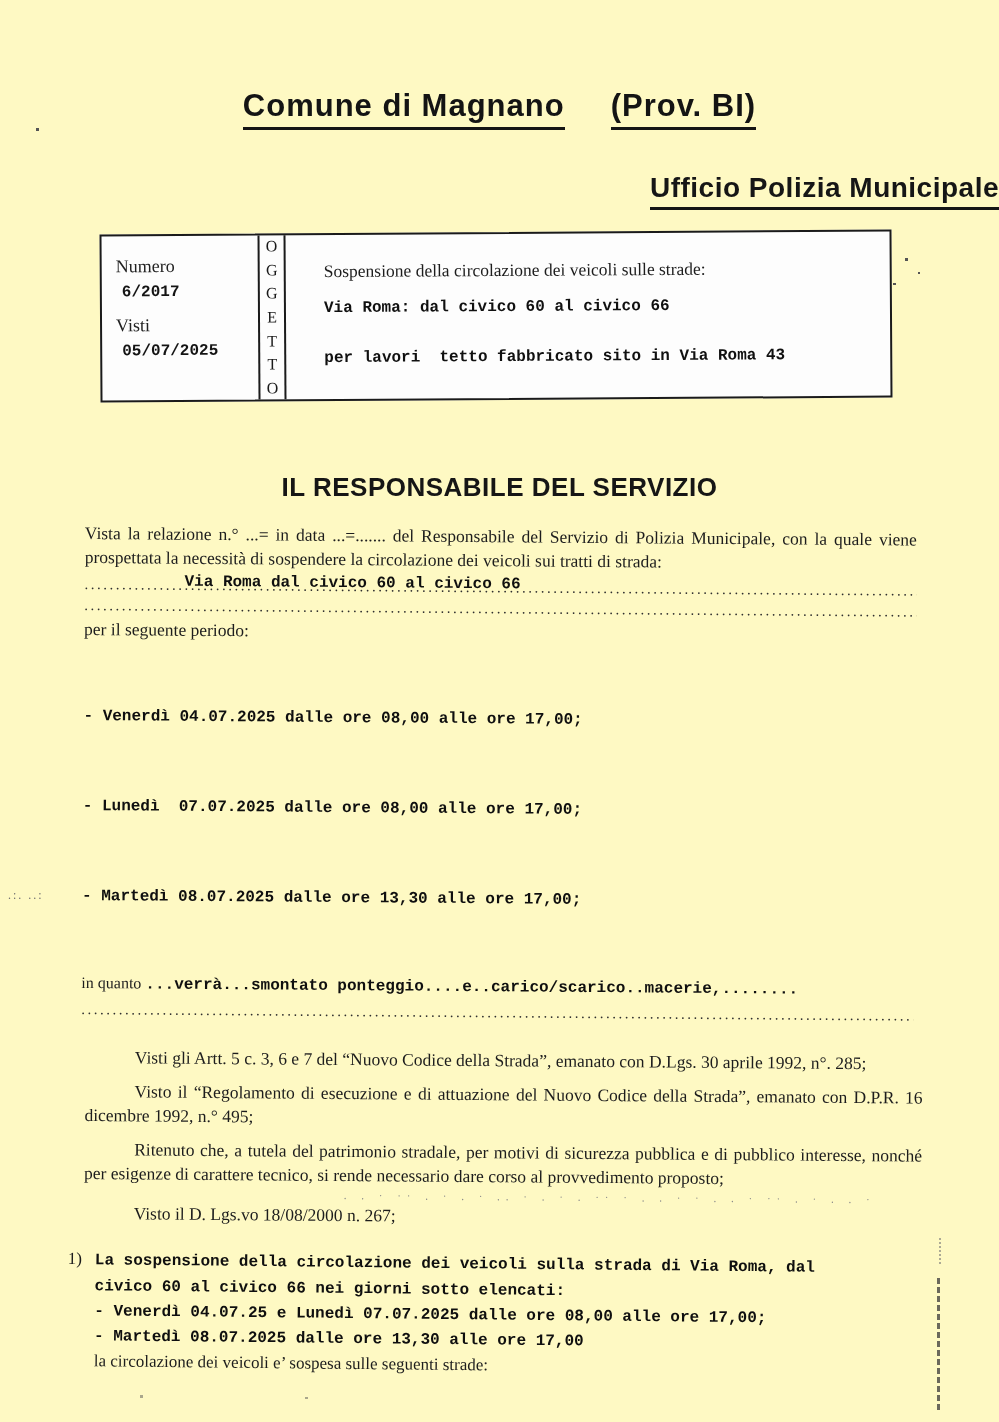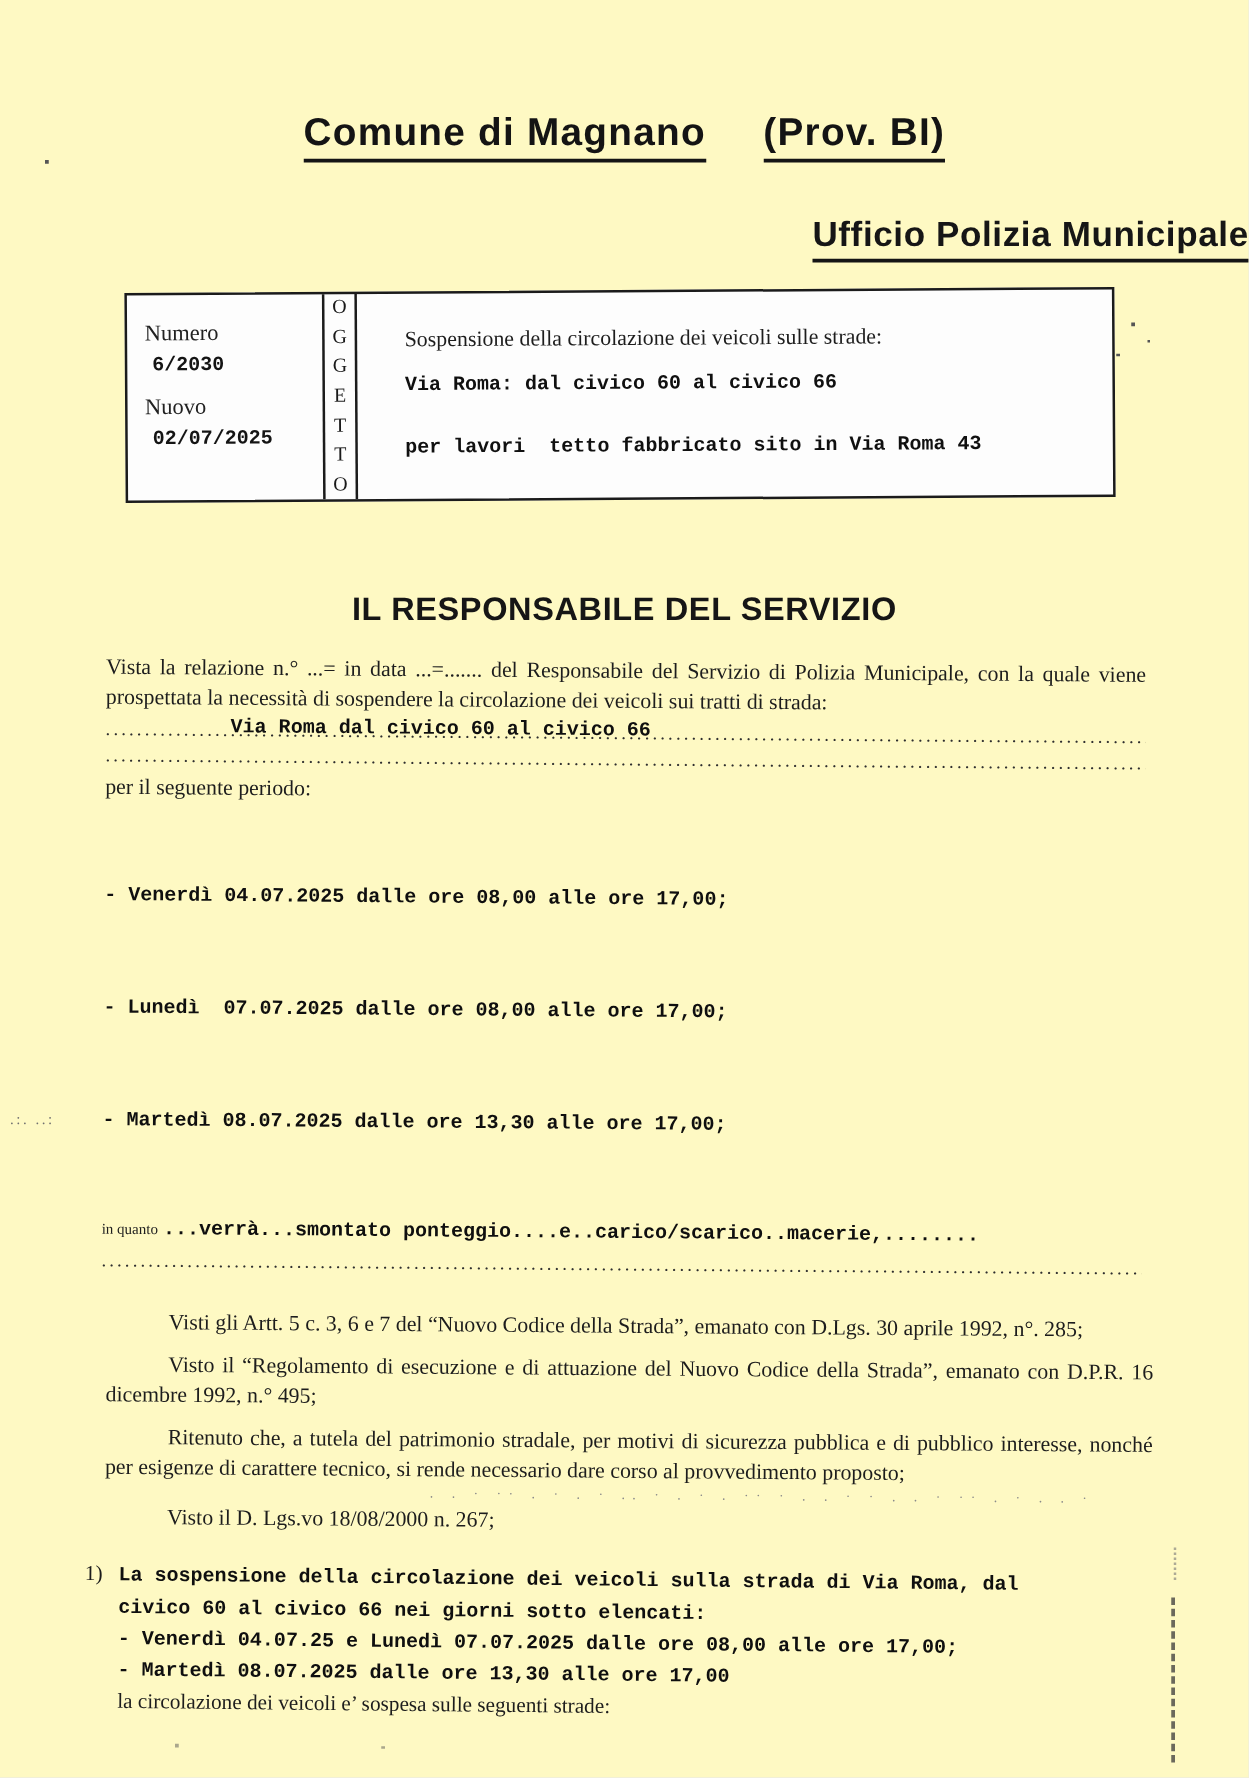--- a/index.html
+++ b/index.html
@@ -124,23 +124,23 @@
     <span class="title-main">Comune di Magnano</span>
     <span class="title-prov">(Prov. BI)</span>
   </div>
   <div class="subtitle-row">
     <span class="title-sub">Ufficio Polizia Municipale</span>
   </div>
 
   <div class="obj-box">
     <div class="obj-left">
       <div class="obj-label">Numero</div>
-      <div class="obj-value">6/2030</div>
-      <div class="obj-label">Nuovo</div>
-      <div class="obj-value">02/07/2025</div>
+      <div class="obj-value">6/2017</div>
+      <div class="obj-label">Visti</div>
+      <div class="obj-value">05/07/2025</div>
     </div>
     <div class="obj-col">
       <span>O</span>
       <span>G</span>
       <span>G</span>
       <span>E</span>
       <span>T</span>
       <span>T</span>
       <span>O</span>
     </div>
@@ -163,21 +163,21 @@
     <div class="dotrow">........................................................................................................................................................................................</div>
 
     <p class="serif" style="margin-top:2px;">per il seguente periodo:</p>
     <div class="mono daylist">
       <div>- Venerdì 04.07.2025 dalle ore 08,00 alle ore 17,00;</div>
       <div>- Lunedì  07.07.2025 dalle ore 08,00 alle ore 17,00;</div>
       <div>- Martedì 08.07.2025 dalle ore 13,30 alle ore 17,00;</div>
     </div>
 
     <div style="white-space:nowrap; overflow:hidden;">
-      <span class="serif" style="font-size:12px;">in quanto</span>
+      <span class="serif" style="font-size:16px;">in quanto</span>
       <span class="mono" style="font-size:16px;">...verrà...smontato ponteggio....e..carico/scarico..macerie,........</span>
     </div>
     <div class="dotrow" style="margin-top:4px;">........................................................................................................................................................................................</div>
   </div>
 
   <div class="bodycol tilt-a" style="margin-top:26px; width:838px;">
     <p class="serif indent">Visti gli Artt. 5 c. 3, 6 e 7 del “Nuovo Codice della Strada”, emanato con D.Lgs. 30 aprile 1992, n°. 285;</p>
     <p class="serif indent" style="margin-top:10px;">Visto il “Regolamento di esecuzione e di attuazione del Nuovo Codice della Strada”, emanato con D.P.R. 16 dicembre 1992, n.° 495;</p>
     <p class="serif indent" style="margin-top:10px;">Ritenuto che, a tutela del patrimonio stradale, per motivi di sicurezza pubblica e di pubblico interesse, nonché per esigenze di carattere tecnico, si rende necessario dare corso al provvedimento proposto;</p>
     <div class="noise-row" style="margin:2px 0 0 260px; width:560px;">. .  · ·· .  ·  . ·  ..  ·  .  · .  ·· ·  .  . ·  ·  . .  ·  ·· .  · .  . ·</div>

